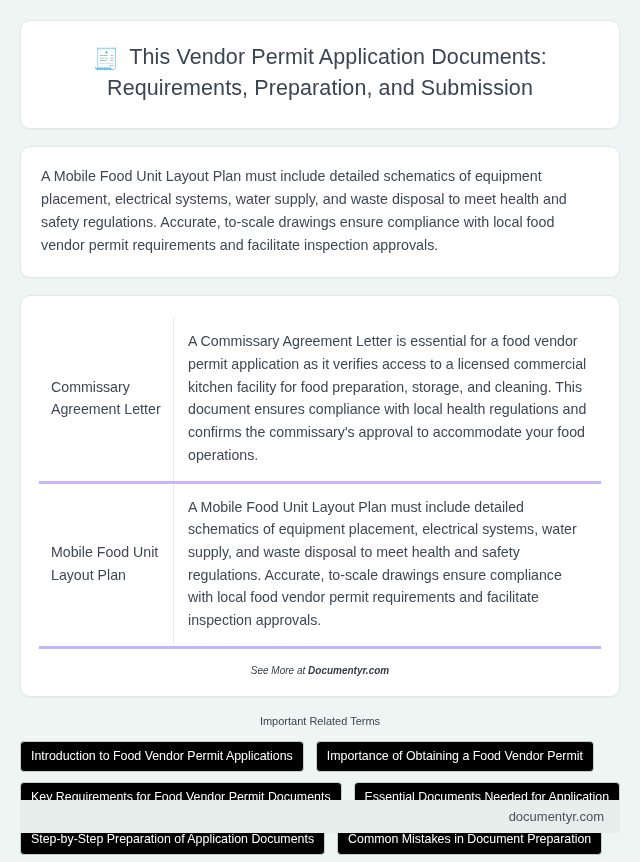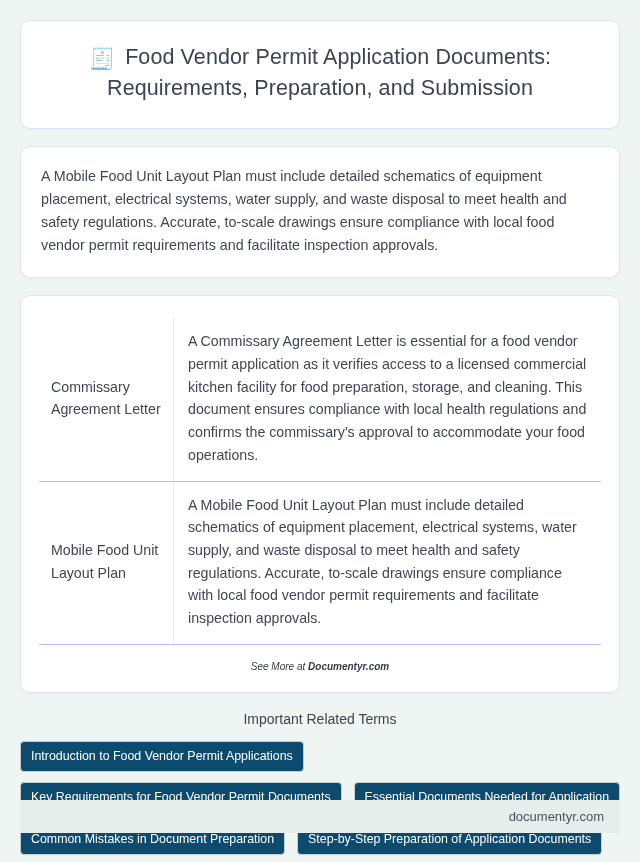--- a/index.html
+++ b/index.html
@@ -70,21 +70,21 @@
     width: 100%;
     border-collapse: collapse;
     table-layout: fixed;
   }
   table.doc-table td {
     padding: 12px 12px 14px 12px;
     vertical-align: middle;
     font-size: 14.2px;
     line-height: 1.6;
     color: #3f4755;
-    border-bottom: 1px solid #c4b5fd;
+    border-bottom: 3px solid #c4b5fd;
   }
   table.doc-table td.term {
     width: 120px;
     vertical-align: middle;
     padding-left: 12px;
     padding-right: 2px;
   }
   table.doc-table td.desc {
     border-left: 1px solid #e7eaee;
     vertical-align: top;
@@ -99,35 +99,35 @@
   }
   .see-more b {
     font-weight: bold;
     font-style: italic;
   }
 
   
   .terms-heading {
     text-align: center;
     color: #3b4453;
-    font-size: 14px;
+    font-size: 11px;
     margin: 0 0 14px 0;
     font-weight: 400;
   }
   .tag-rows {
     display: block;
   }
   .tag-row {
     display: flex;
     justify-content: flex-start;
     gap: 12px;
     margin-bottom: 10px;
   }
   .tag {
-    background: #0c4a6e;
+    background: #000000;
     border: 1px solid #c3cfcd;
     border-radius: 4px;
     color: #ffffff;
     font-size: 12.4px;
     line-height: 1;
     padding: 8px 10px 9px 10px;
     white-space: nowrap;
     box-sizing: border-box;
   }
 
@@ -149,21 +149,21 @@
     color: #4a525e;
     font-size: 13px;
   }
 </style>
 </head>
 <body>
 
 <div class="page">
 
   <div class="card title-card">
-    <div class="title-row"><span class="title-icon">🧾</span><span>Food Vendor Permit Application Documents: Requirements, Preparation, and Submission</span></div>
+    <div class="title-row"><span class="title-icon">🧾</span><span>This Vendor Permit Application Documents: Requirements, Preparation, and Submission</span></div>
   </div>
 
   <div class="card summary-card">
     <div class="summary-text">A Mobile Food Unit Layout Plan must include detailed schematics of equipment placement, electrical systems, water supply, and waste disposal to meet health and safety regulations. Accurate, to-scale drawings ensure compliance with local food vendor permit requirements and facilitate inspection approvals.</div>
   </div>
 
   <div class="card table-card">
     <table class="doc-table">
       <tbody>
         <tr>
@@ -177,28 +177,29 @@
       </tbody>
     </table>
     <div class="see-more"><span>See More at </span><b>Documentyr.com</b></div>
   </div>
 
   <div>
     <div class="terms-heading">Important Related Terms</div>
     <div class="tag-rows">
       <div class="tag-row">
         <div class="tag">Introduction to Food Vendor Permit Applications</div>
+        <div class="tag">Importance of Obtaining a Food Vendor Permit</div>
       </div>
       <div class="tag-row">
         <div class="tag">Key Requirements for Food Vendor Permit Documents</div>
         <div class="tag">Essential Documents Needed for Application</div>
       </div>
       <div class="tag-row">
+        <div class="tag">Step-by-Step Preparation of Application Documents</div>
         <div class="tag">Common Mistakes in Document Preparation</div>
-        <div class="tag">Step-by-Step Preparation of Application Documents</div>
       </div>
 
     </div>
   </div>
 
   <div class="footer-bar">
     <span class="footer-text">documentyr.com</span>
   </div>
 
 </div>

